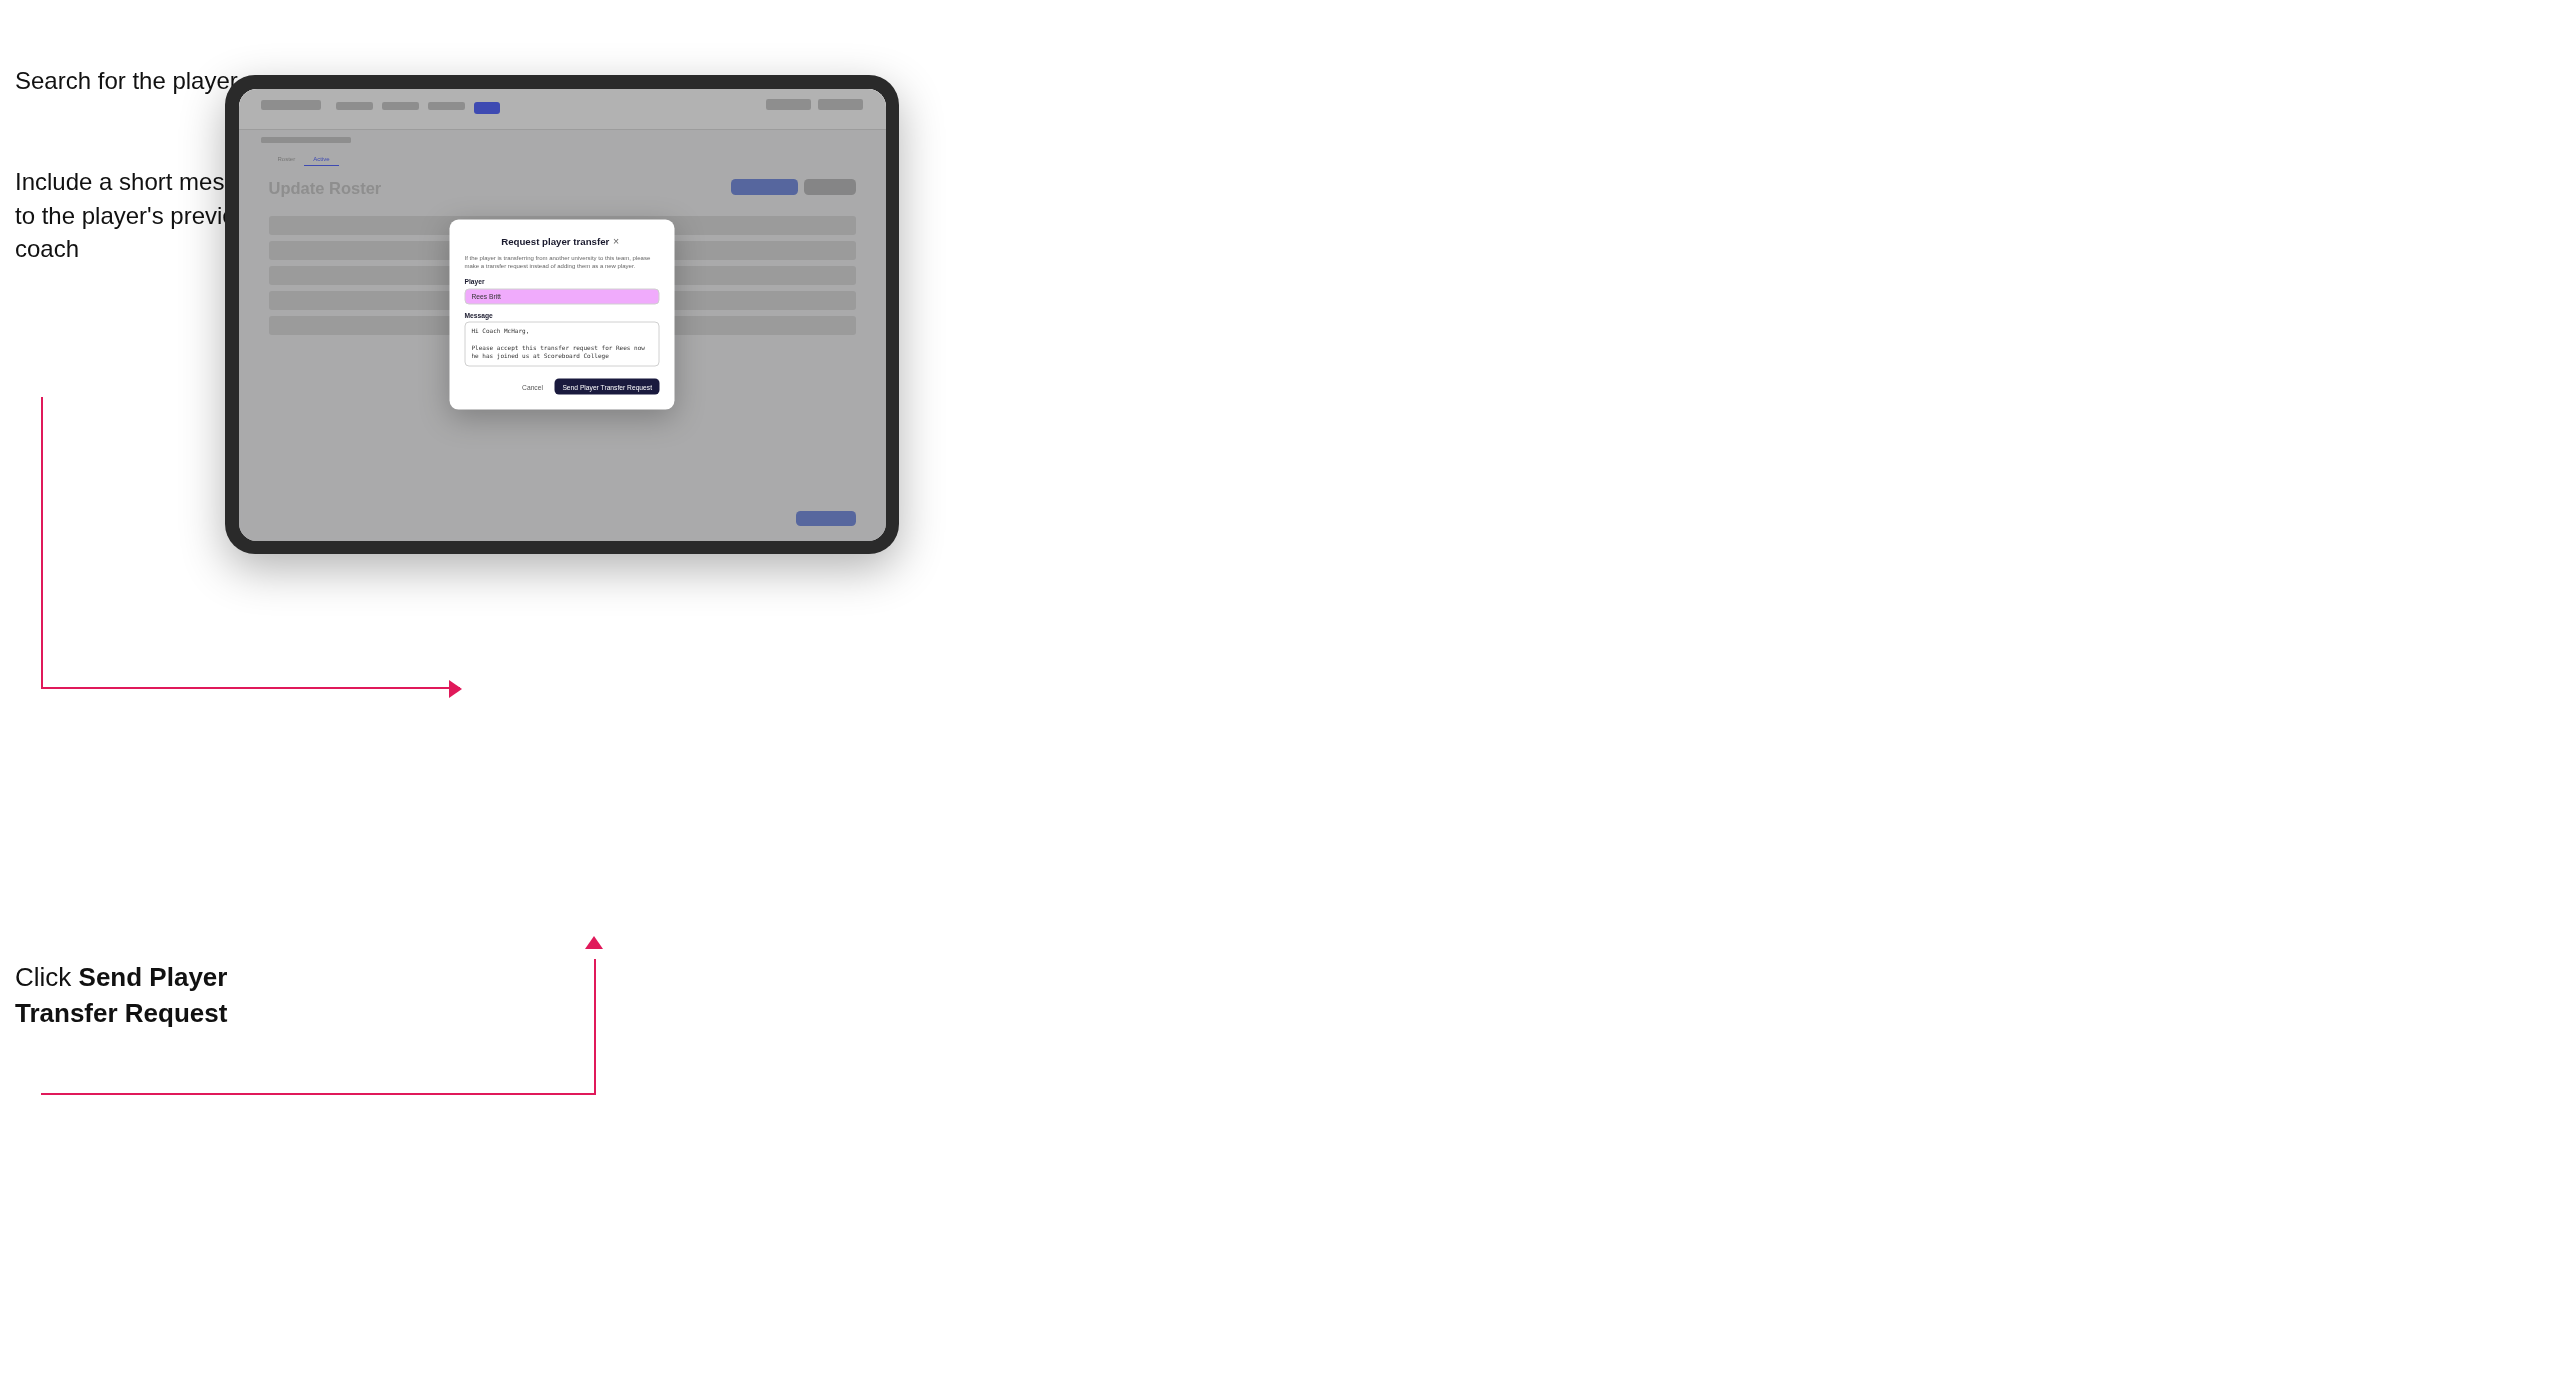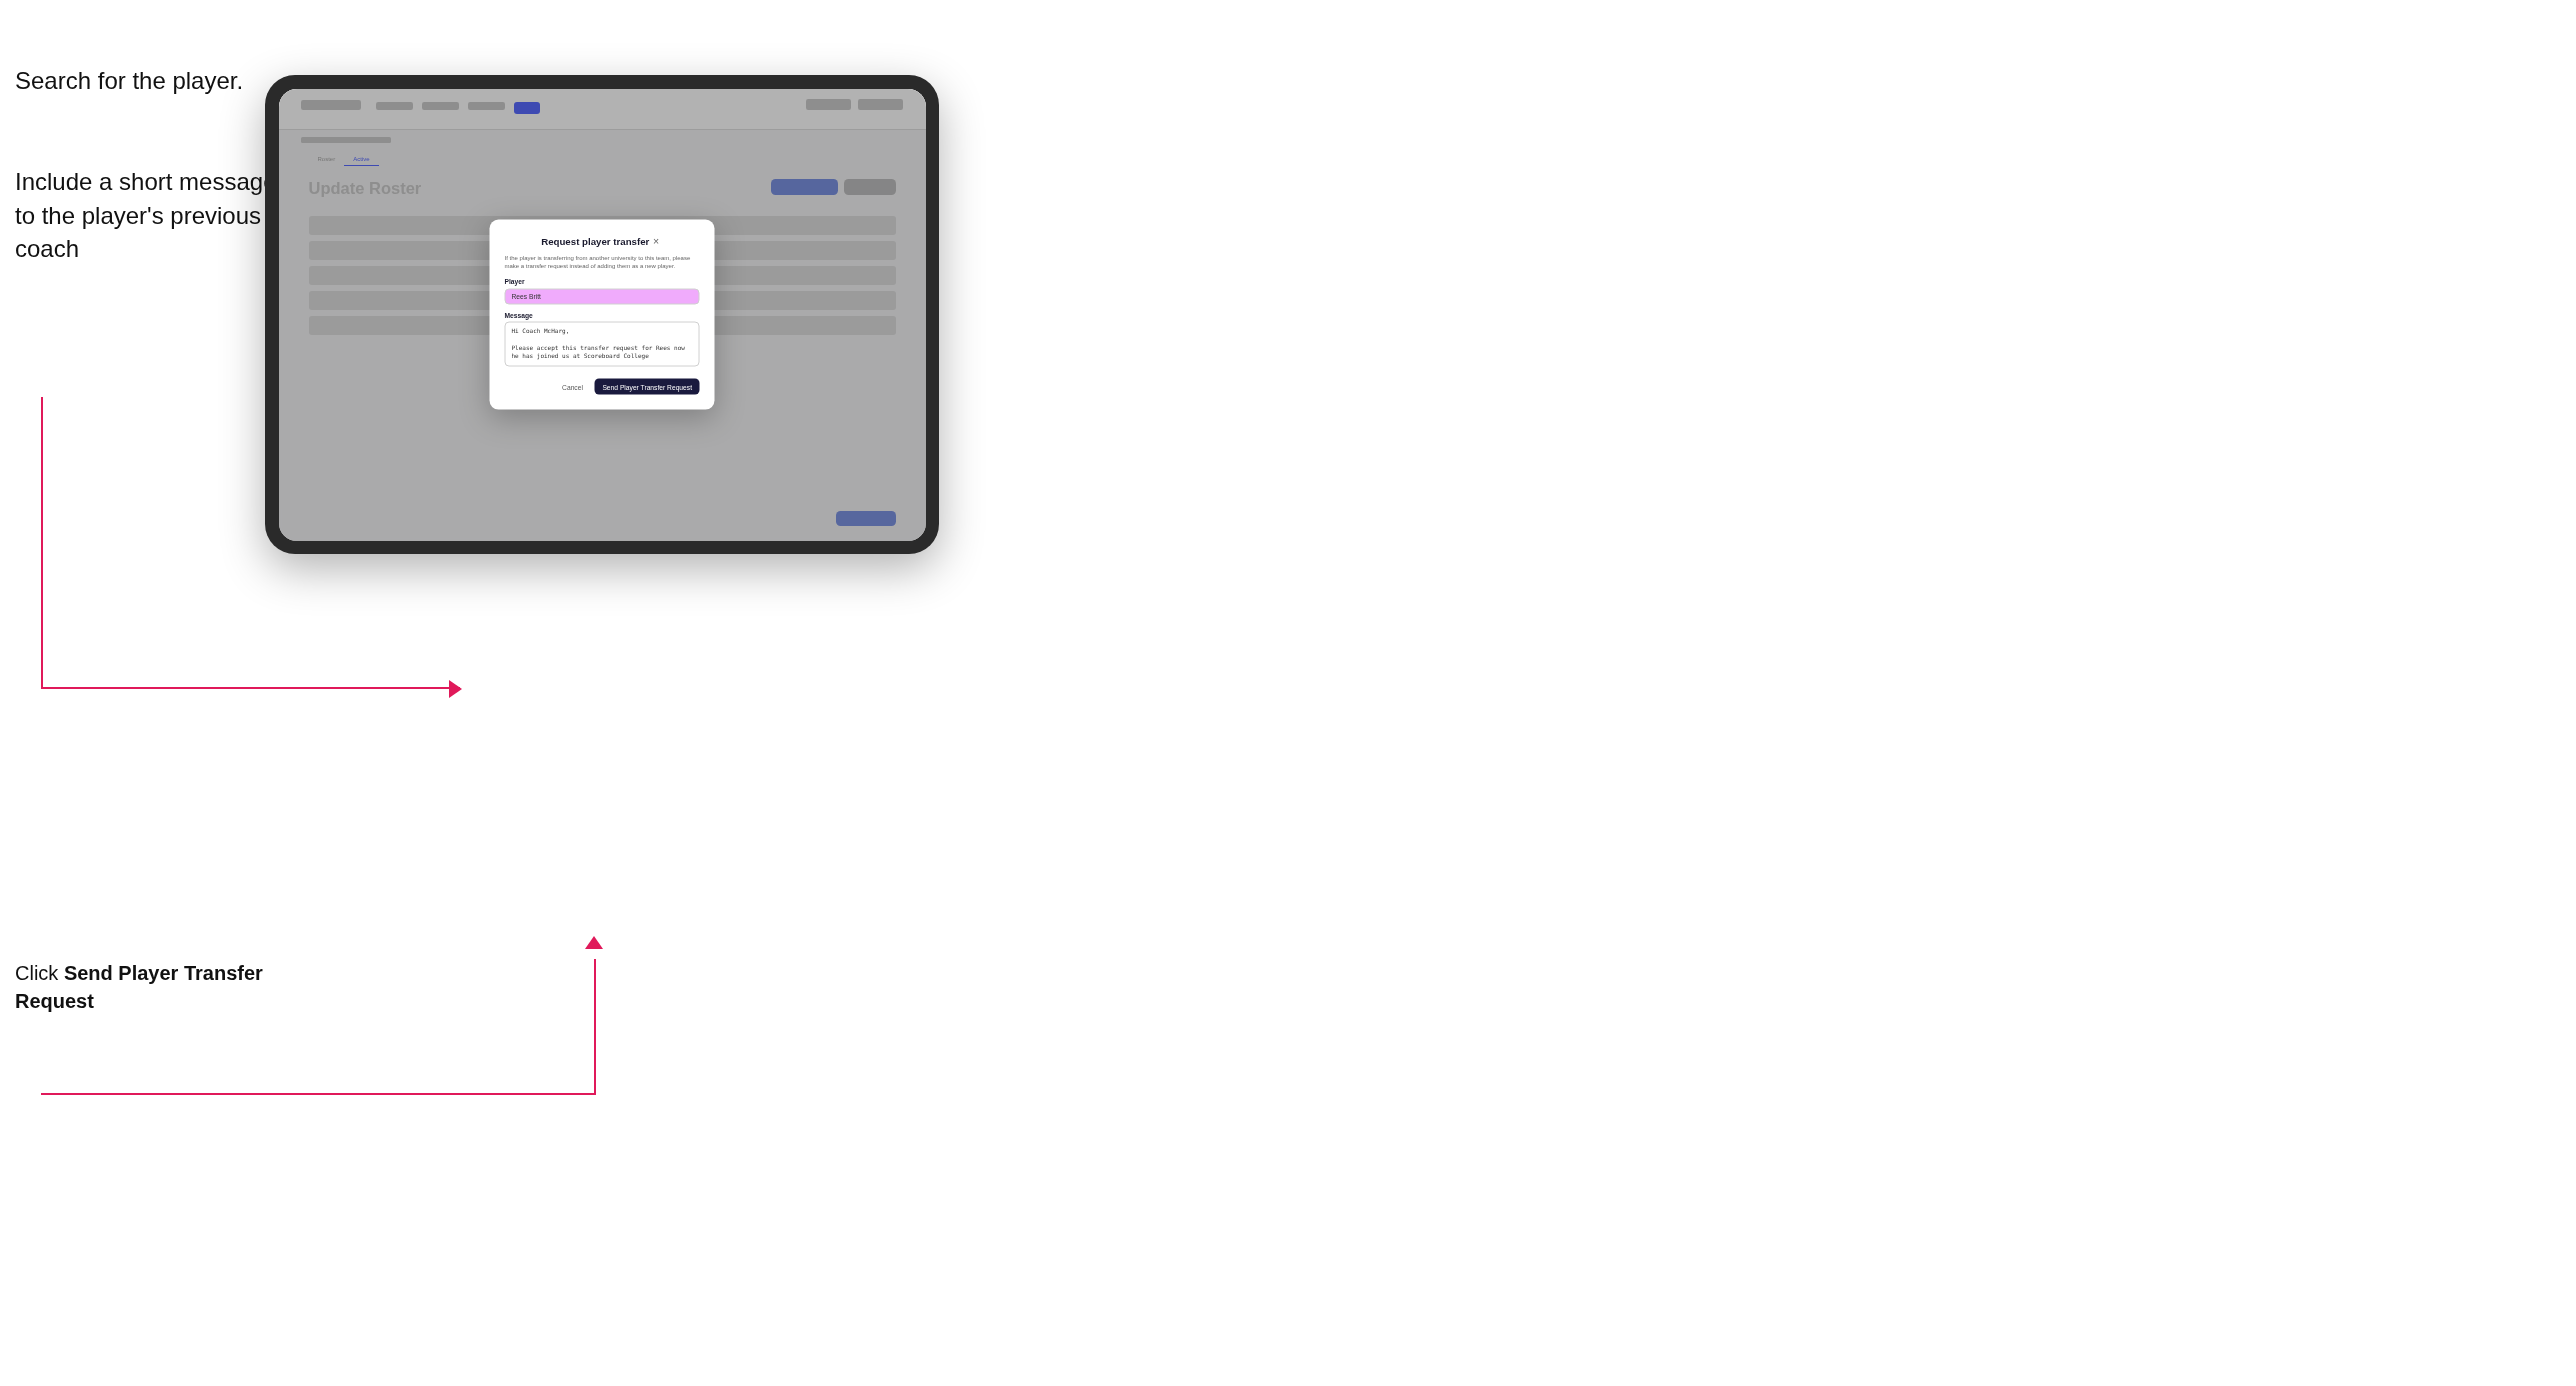--- a/index.html
+++ b/index.html
@@ -29,21 +29,21 @@
       font-size: 24px;
       color: #111;
       line-height: 1.4;
       width: 270px;
     }
 
     .annotation-click {
       position: absolute;
       top: 959px;
       left: 15px;
-      font-size: 20px;
+      font-size: 26px;
       color: #111;
       line-height: 1.4;
       width: 285px;
     }
 
     .annotation-click strong {
       font-weight: 800;
     }
 
     
@@ -110,21 +110,20 @@
     .tablet {
       position: absolute;
       top: 75px;
       left: 225px;
       width: 674px;
       height: 479px;
       background: #2a2a2a;
       border-radius: 30px;
       padding: 13.5px;
       box-shadow: 0 15px 45px rgba(0,0,0,0.3);
-      margin-left: 40px;
     }
 
     .tablet-screen {
       width: 100%;
       height: 100%;
       background: #f0f0f0;
       border-radius: 18px;
       overflow: hidden;
       position: relative;
     }

